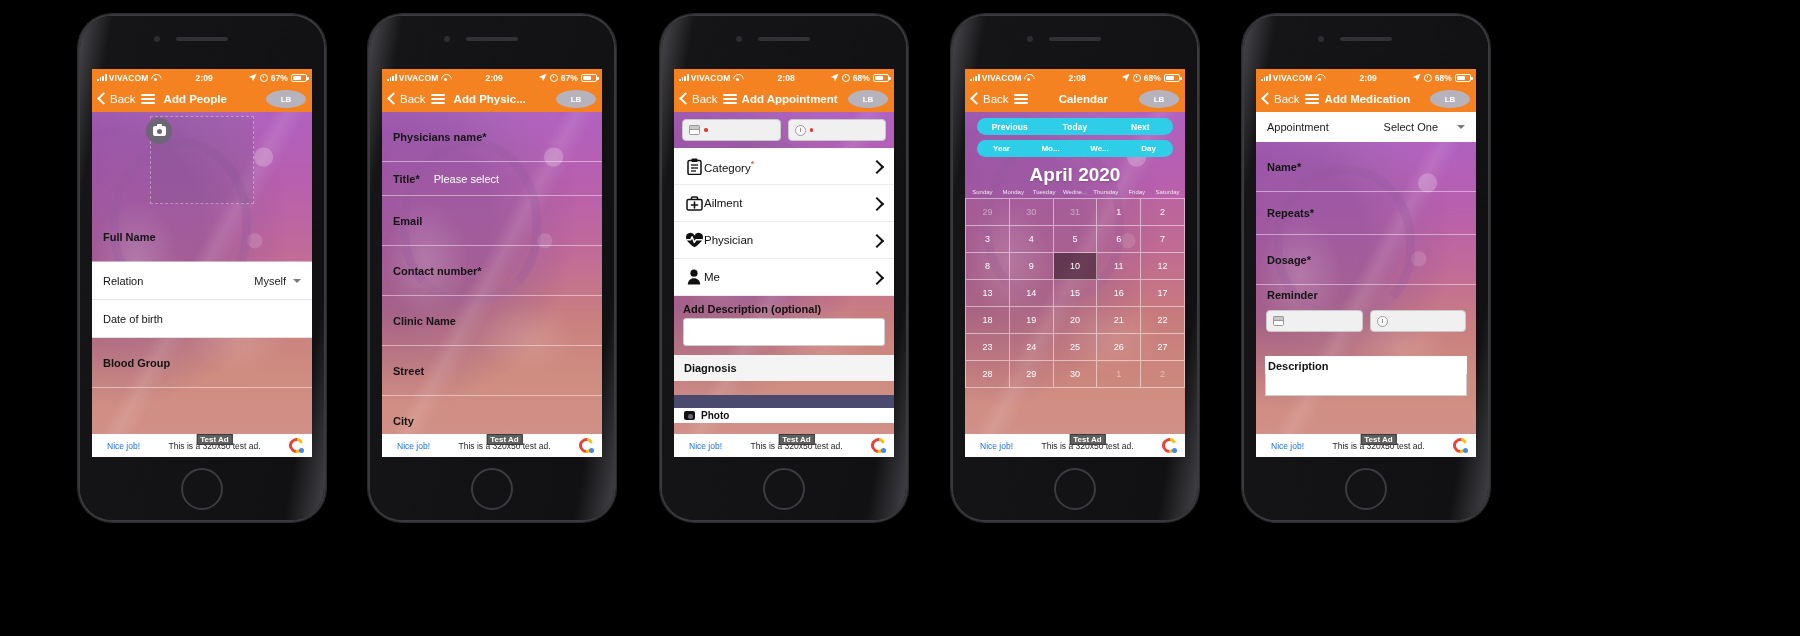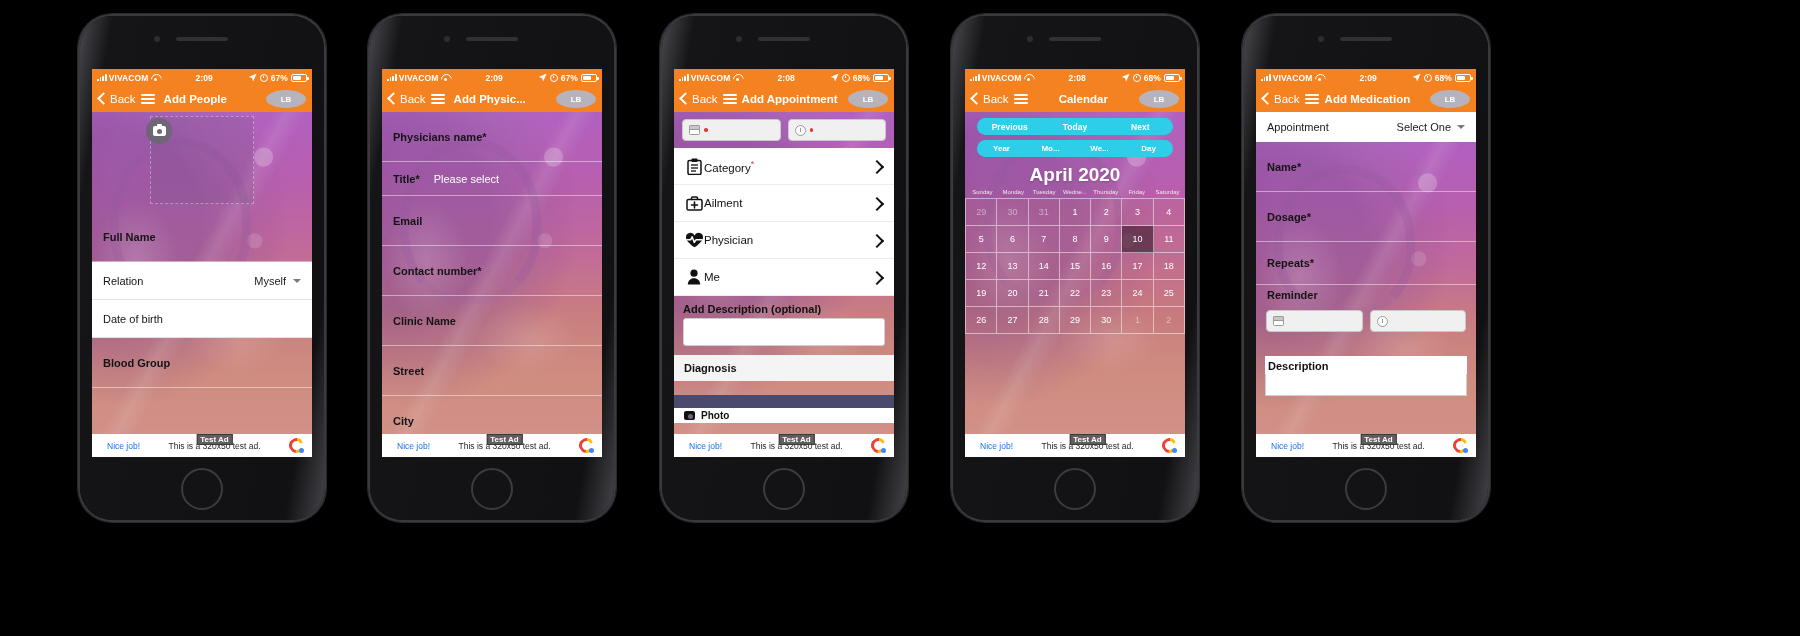--- a/index.html
+++ b/index.html
@@ -145,32 +145,32 @@
   .cbtn { flex:1; height:17px; background:#2ECEE8; color:#fff; font-size:8.5px; font-weight:600;
      display:flex; align-items:center; justify-content:center; }
   .btnrow .cbtn:first-child{border-radius:10px 0 0 10px;}
   .btnrow .cbtn:last-child{border-radius:0 10px 10px 0;}
   .btnrow4 .cbtn { font-size:8px; }
   .calmonth { text-align:center; color:#fff; font-size:19px; font-weight:600; padding:7px 8px 3px;
      text-shadow:0 1px 2px rgba(0,0,0,.18); }
   .dowrow { display:flex; padding:0 2px 3px; }
   .dowrow div { flex:1; text-align:center; color:#f2e6ef; font-size:6px; font-weight:500;
      overflow:hidden; white-space:nowrap; }
-  .calgrid { display:grid; grid-template-columns:repeat(7,1fr);
+  .calgrid { display:grid; grid-template-columns:repeat(5,1fr);
      border-top:1px solid rgba(255,255,255,.5); border-left:1px solid rgba(255,255,255,.5); }
   .cell { height:27px; border-right:1px solid rgba(255,255,255,.5);
      border-bottom:1px solid rgba(255,255,255,.5); color:#fff; font-size:9px;
      display:flex; align-items:center; justify-content:center; background:rgba(190,110,110,.16);}
   .cell.dim { color:rgba(255,255,255,.45); }
   .cell.sel { background:rgba(60,30,40,.62); }
 
   
   .appt-row { background:#fff; height:30px; display:flex; align-items:center;
      justify-content:space-between; padding:0 11px; font-size:11px; color:#1b1b1b;}
-  .appt-row .right{display:flex;align-items:center;gap:6px;}
+  .appt-row .right{display:flex;align-items:center;gap:19px;}
   .rem-row { padding:5px 10px 8px; display:flex; gap:7px; }
   .desc5 { padding:0 9px; }
   .desc5-lbl{font-size:11px;font-weight:700;color:#111;background:#fff;padding:4px 3px 2px;}
   .desc5-box{background:#fff;border:1px solid #cfcfcf;border-top:none;height:22px;}
 
   
   .adbar { position:absolute; bottom:0; left:0; right:0; height:23px; background:#fff;
      display:flex; align-items:center; padding:0 8px; }
   .ad-cta { color:#1a73e8; font-size:8.5px; font-weight:400; flex:none;padding-left:7px; }
   .ad-mid { flex:1; text-align:center; position:relative; font-size:8.5px; color:#1f1f1f; }
@@ -669,25 +669,25 @@
           <span>Select One</span>
           <span class="caret"></span>
         </span>
       </div>
 
       <div class="body-bg" style="height:calc(388px - 17px - 26px - 30px - 23px)">
         <div class="rows">
           <div class="frow">
             <span>Name*</span>
           </div>
-          <div class="frow">
-            <span>Dosage*</span>
-          </div>
           <div class="frow" style="height:43px">
             <span>Repeats*</span>
+          </div>
+          <div class="frow">
+            <span>Dosage*</span>
           </div>
           <div class="frow" style="height:20px;border:none">
             <span>Reminder</span>
           </div>
           <div class="rem-row">
             <div class="dtfield">
               <span class="mini-cal"></span>
             </div>
             <div class="dtfield">
               <span class="mini-clock"></span>

